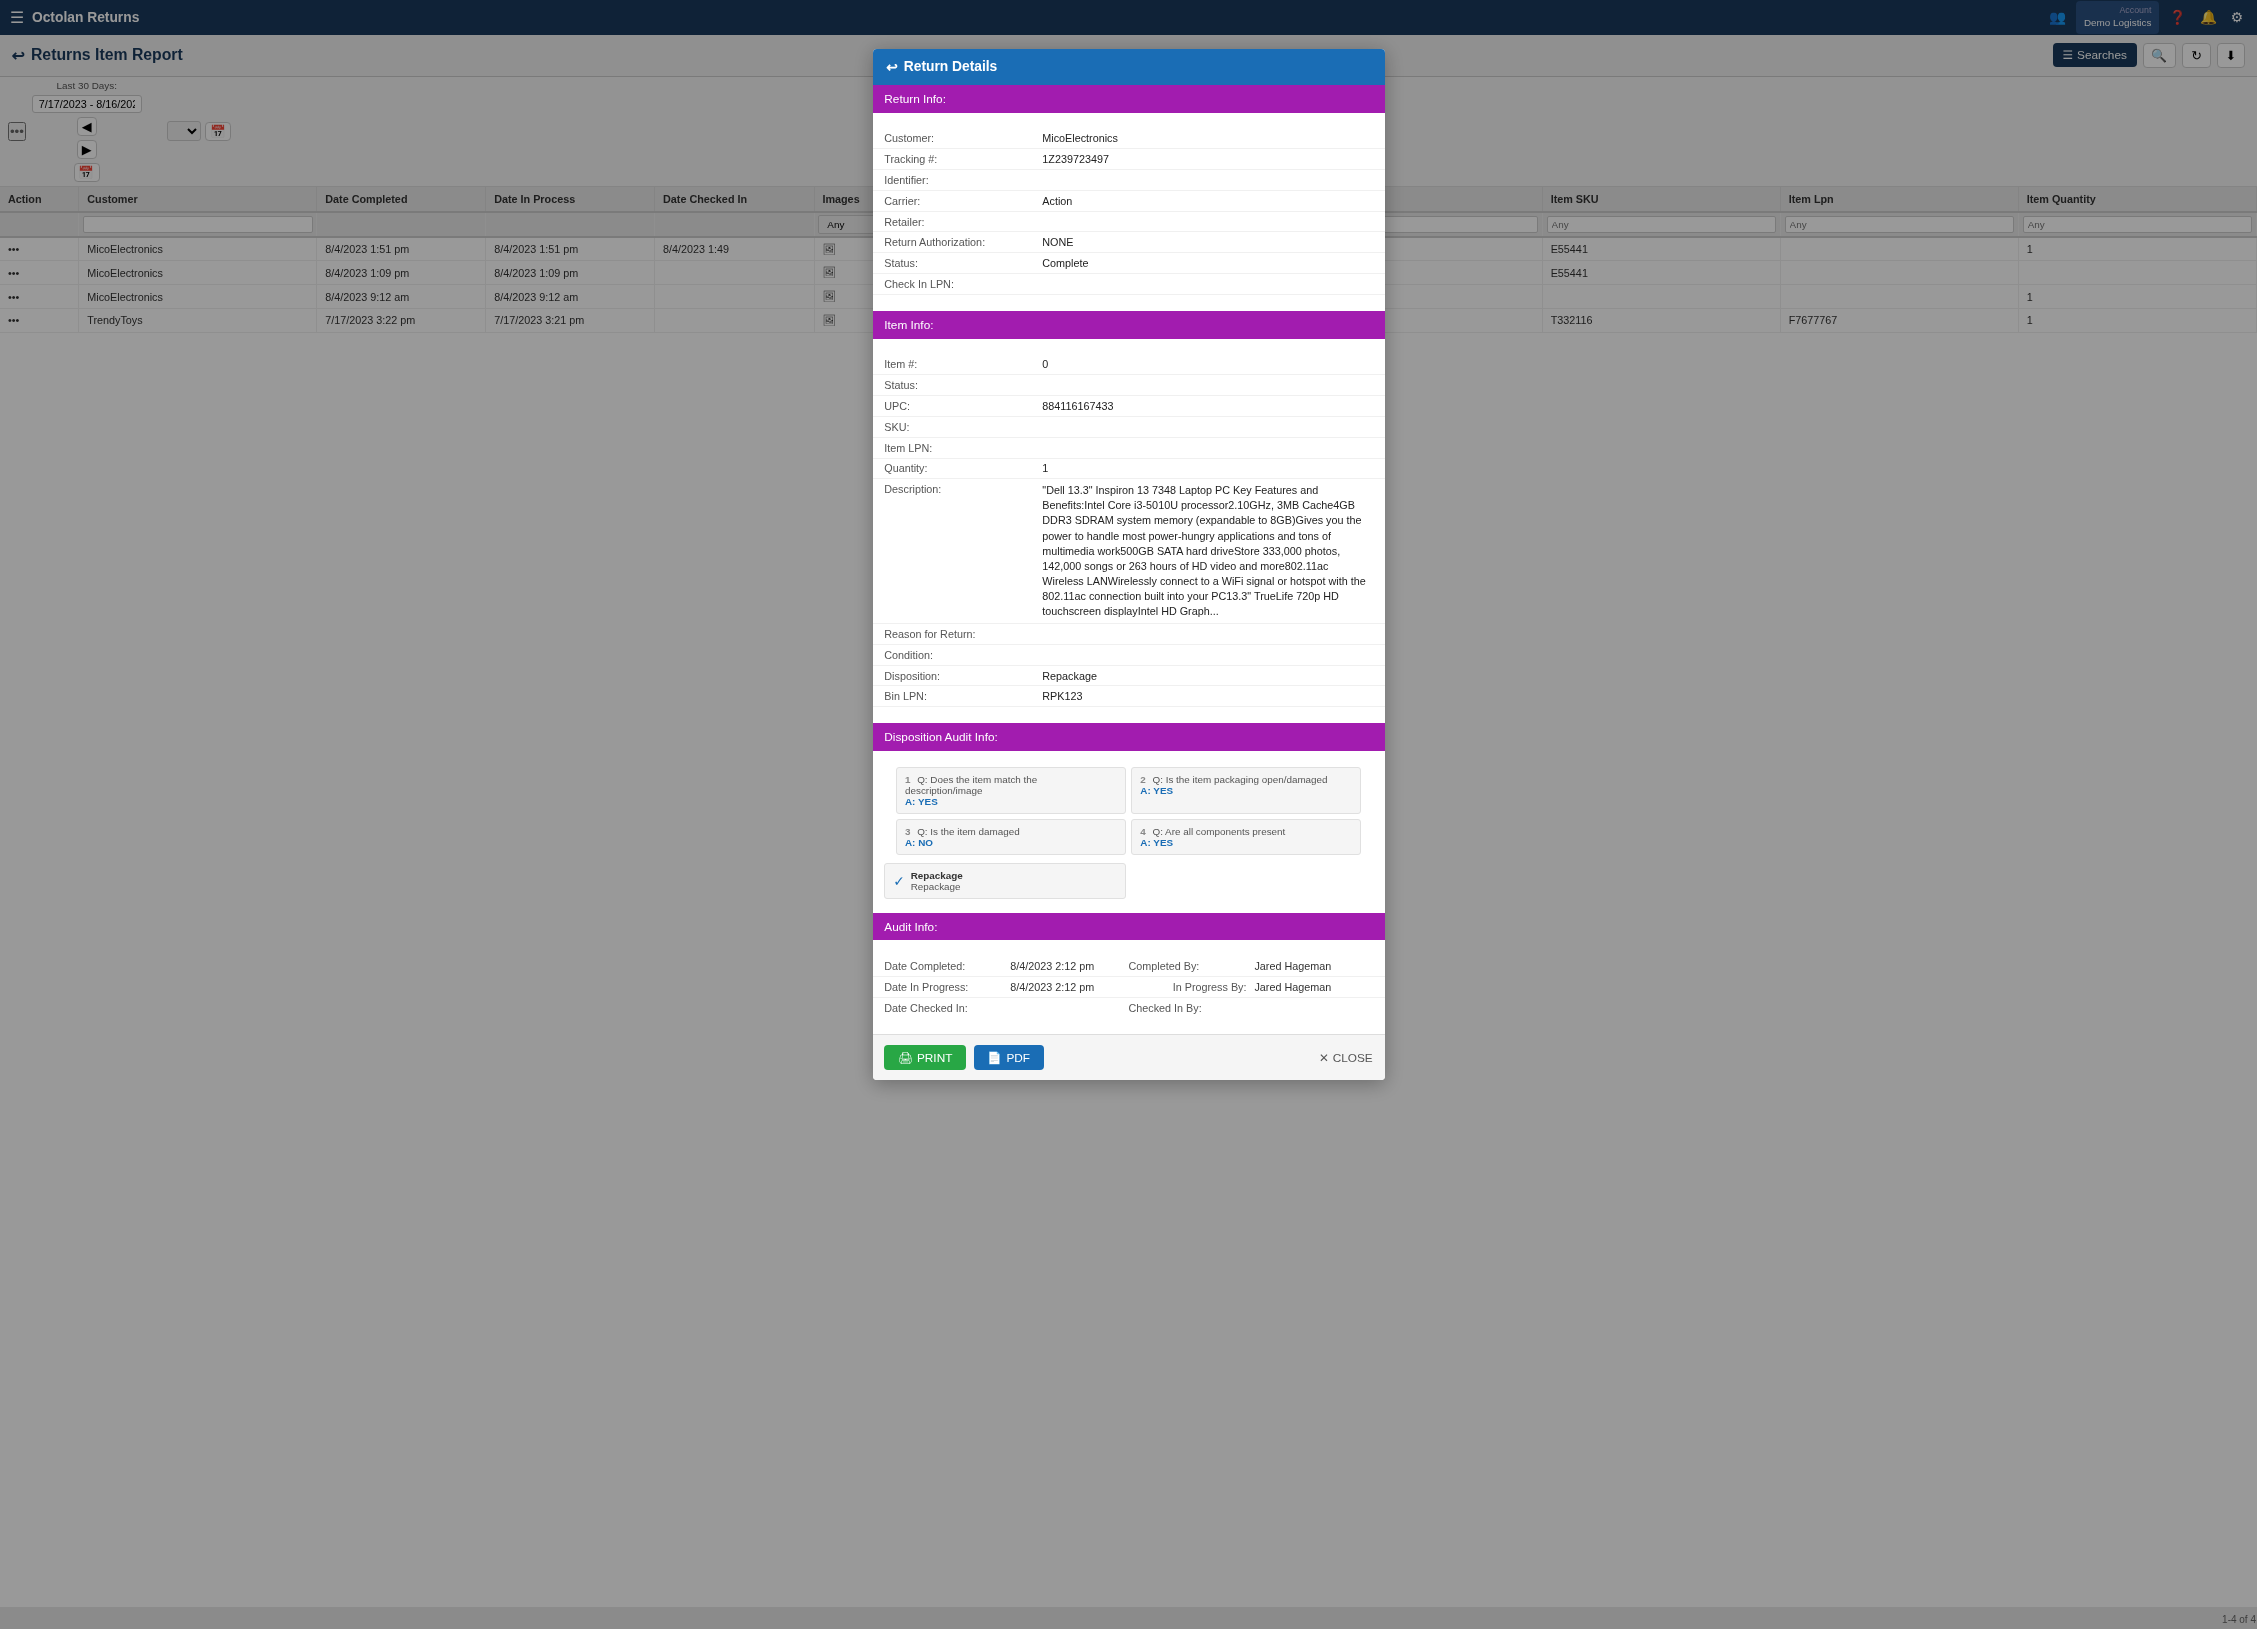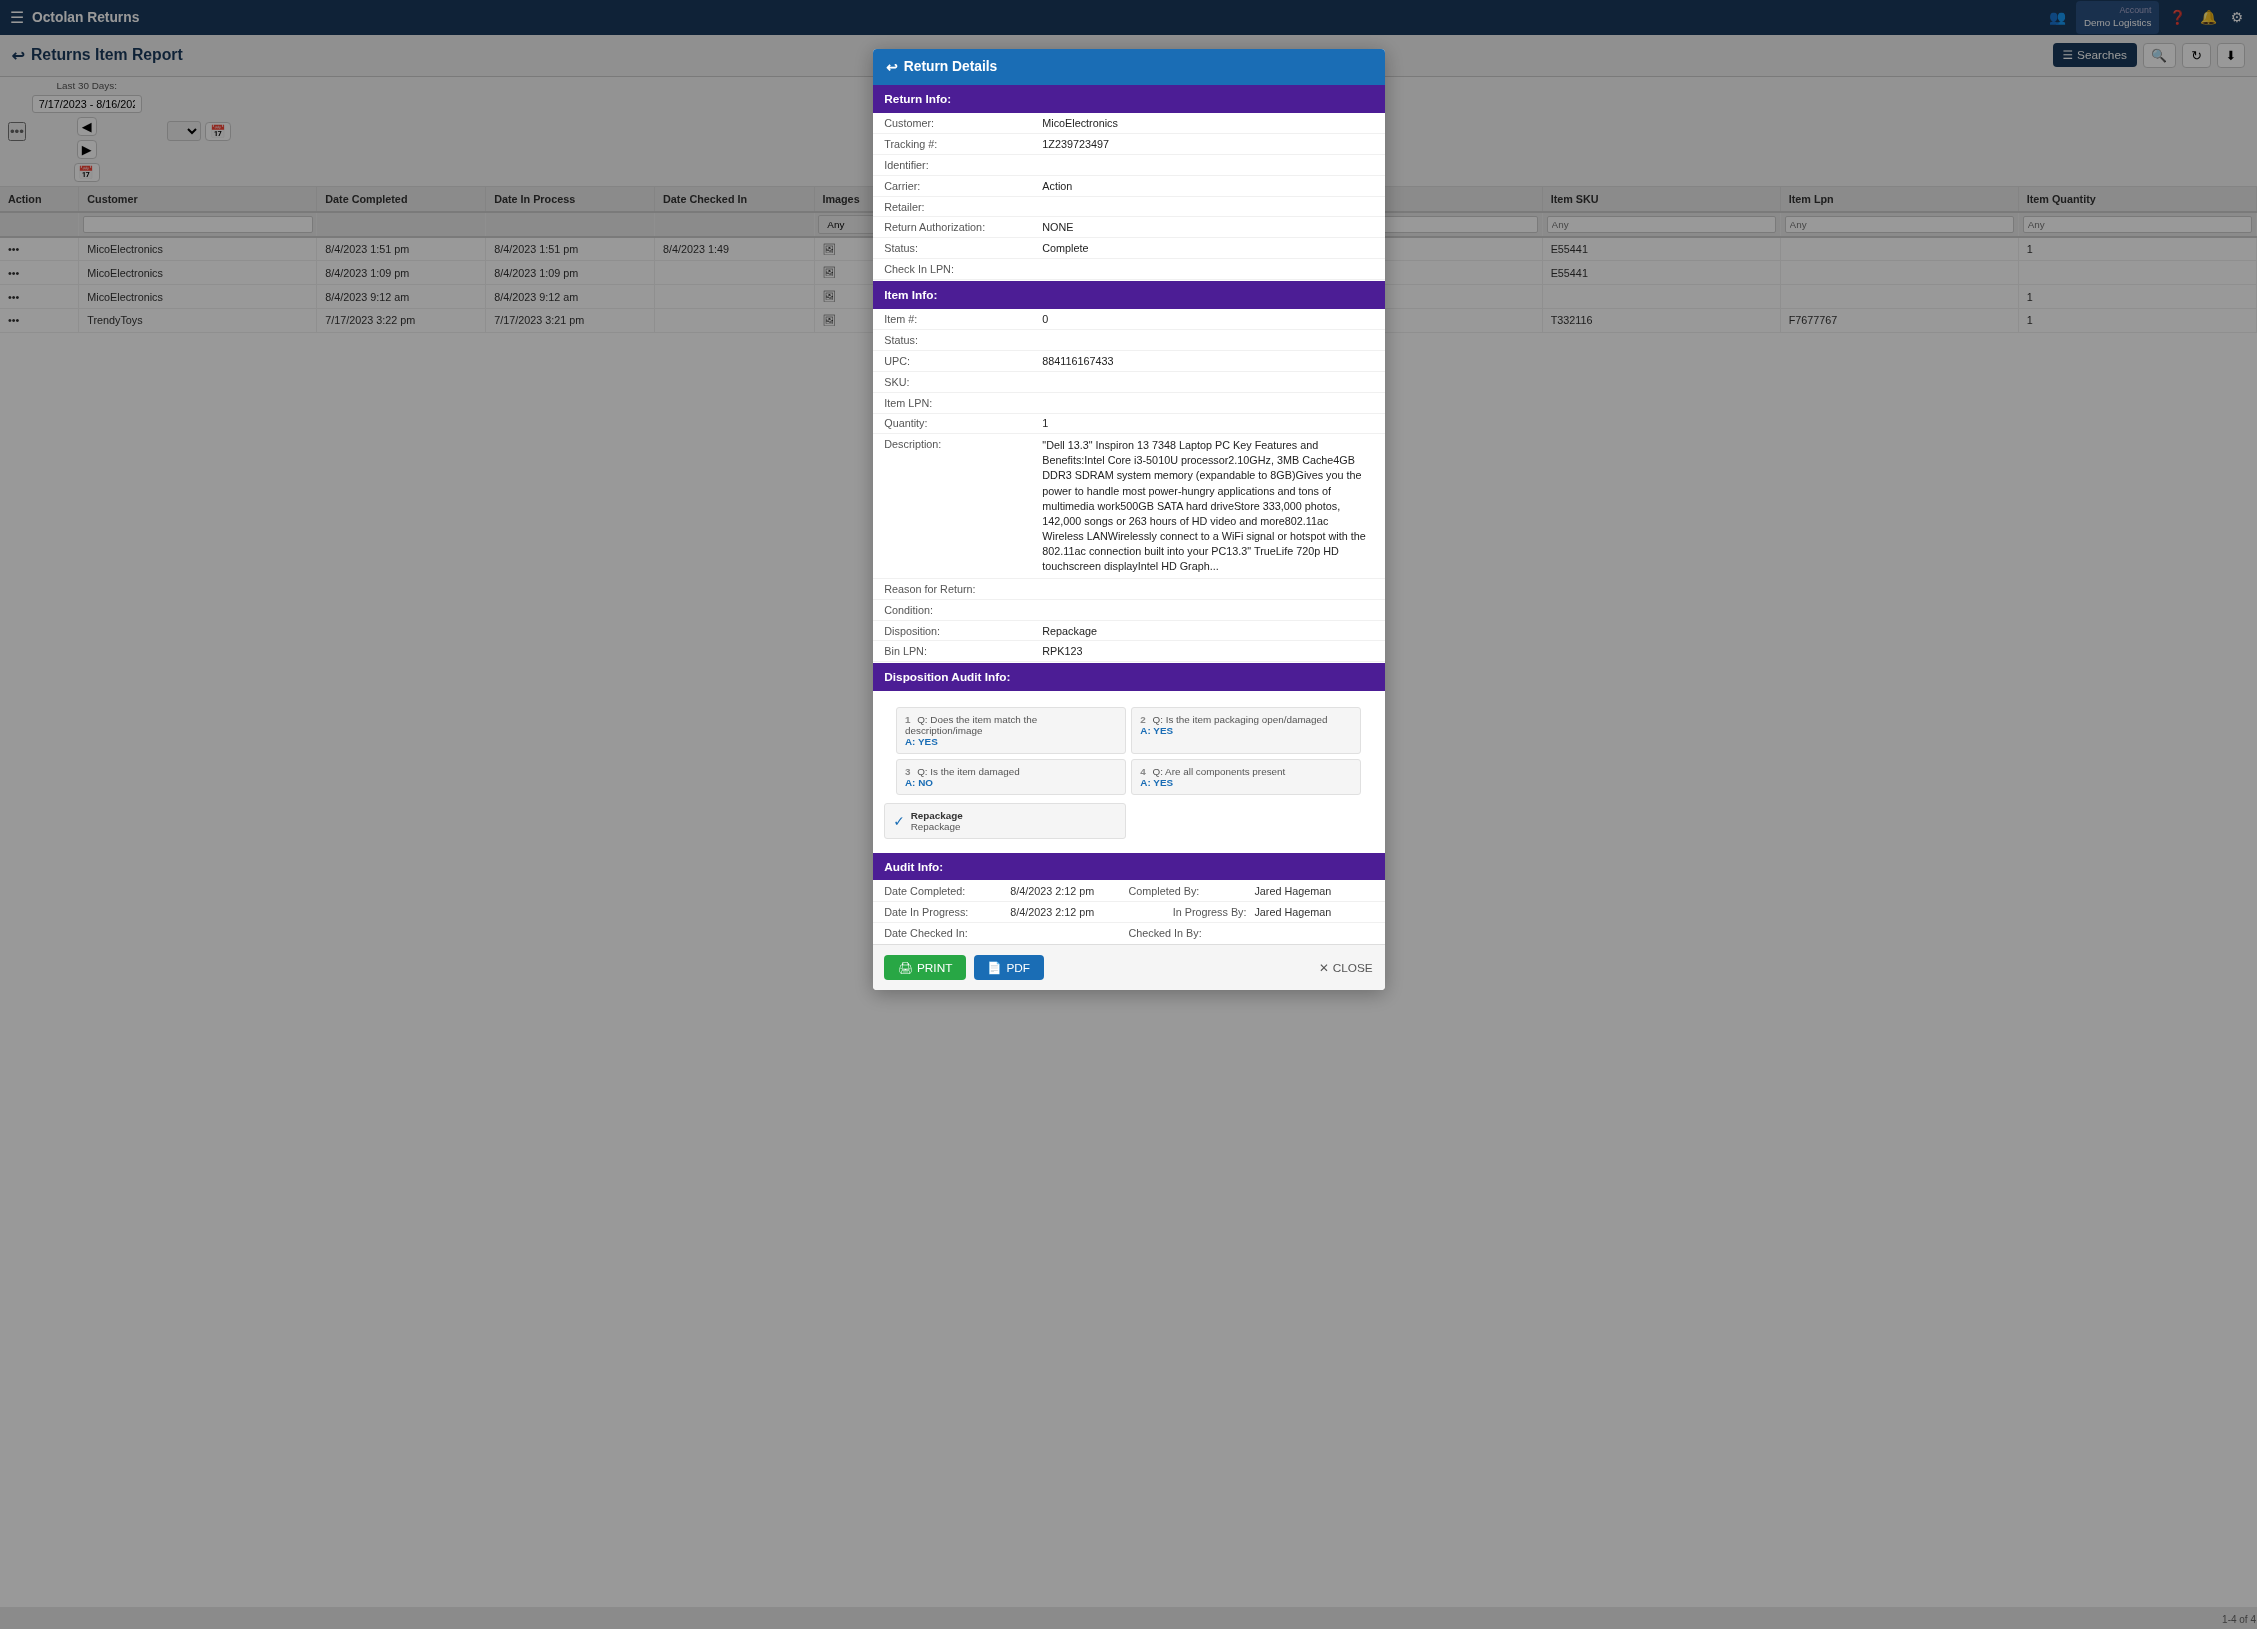--- a/index.html
+++ b/index.html
@@ -169,28 +169,28 @@
       background: #1a6db5;
       color: white;
       padding: 9.9px 13.8px;
       font-size: 13.8px;
       font-weight: bold;
       display: flex;
       align-items: center;
       gap: 5.9px;
     }
     .section-header {
-      background: #4c1d95;
+      background: #a21caf;
       color: white;
       padding: 6.9px 11.8px;
       font-size: 11.8px;
-      font-weight: bold;
+      font-weight: normal;
     }
     .section-body {
-      padding: 1px 0;
+      padding: 16px 0;
     }
     .info-row {
       display: flex;
       padding: 3.9px 11.8px;
       font-size: 10.8px;
       border-bottom: 1px solid #f0f0f0;
     }
     .info-label {
       width: 158px;
       min-width: 158px;

